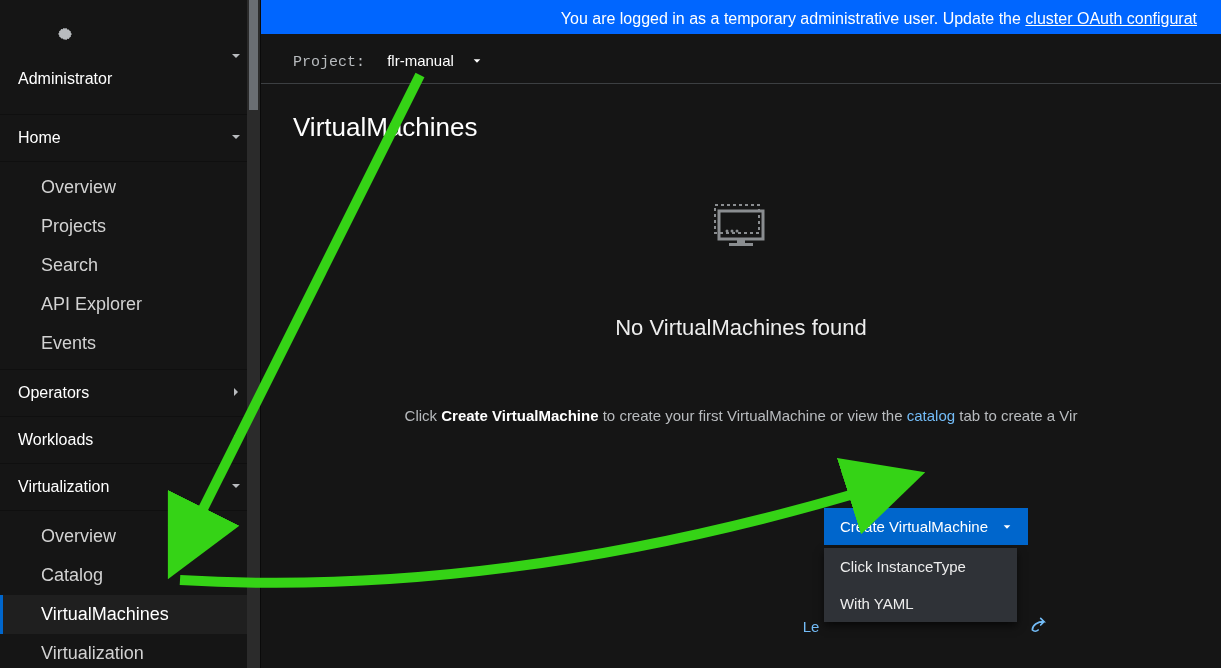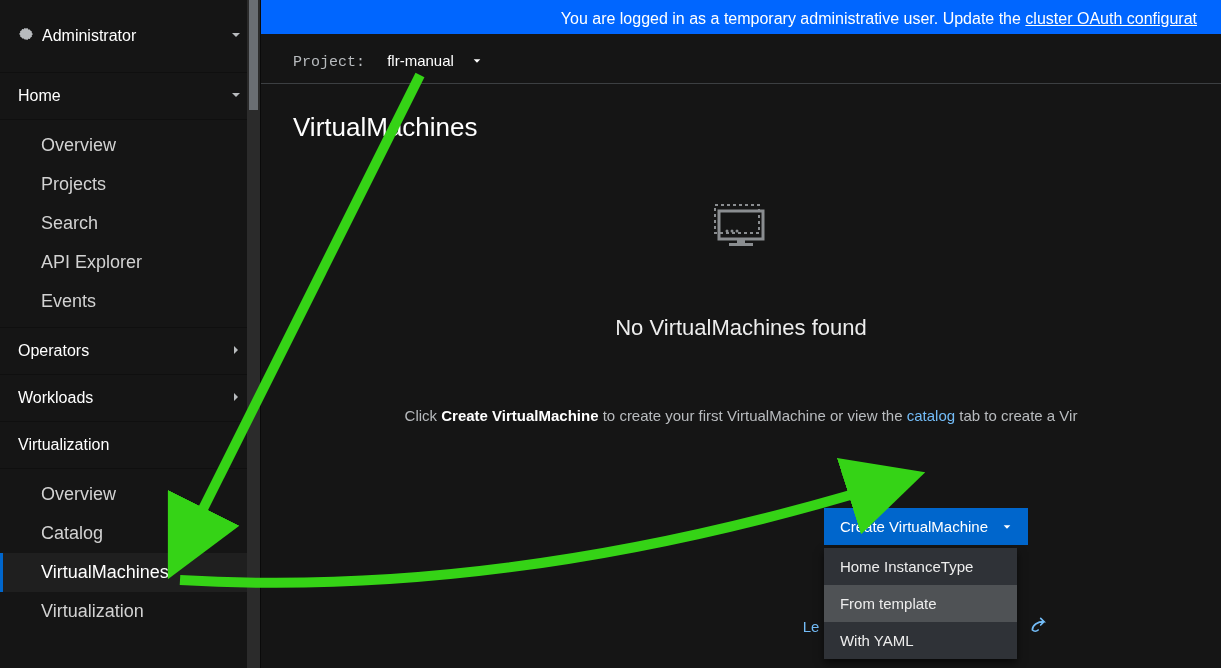--- a/index.html
+++ b/index.html
@@ -39,21 +39,21 @@
   align-items: center;
   justify-content: space-between;
   padding: 14px 18px;
   font-size: 16px;
   font-weight: 400;
   color: #ffffff;
   cursor: pointer;
   border-bottom: 1px solid #0f0f0f;
 }
 .section-header.admin { padding-top: 26px; padding-bottom: 26px; }
-.section-header .left { display: flex; align-items: center; gap: 8px; }
+.section-header .left { display: flex; align-items: center; gap: 24px; flex-direction: column; }
 .section-header .left svg { width: 16px; height: 16px; }
 .caret svg { width: 12px; height: 12px; fill: #b8bbbe; }
 .subitems { padding: 6px 0; border-bottom: 1px solid #0f0f0f; }
 .subitem {
   padding: 9px 18px 9px 38px;
   font-size: 18px;
   color: #d2d2d2;
   cursor: pointer;
   border-left: 3px solid transparent;
 }
@@ -256,22 +256,21 @@
         </div>
 
         <div class="create-area" style="margin-left:370px;">
           <button class="create-btn">
             <span>Create VirtualMachine</span>
             <span><svg viewBox="0 0 12 12">
                   <path d="M2 4l4 4 4-4z"></path>
                 </svg></span>
           </button>
           <div class="create-menu">
-            <div class="create-menu-item"><span>Home InstanceType</span></div>
-            <div class="create-menu-item hilite"><span>From template</span></div>
+            <div class="create-menu-item"><span>Click InstanceType</span></div>
             <div class="create-menu-item"><span>With YAML</span></div>
           </div>
         </div>
 
         <div class="below-menu" style="margin-left:370px;">
           <span>Le</span>
           <span style="width:190px"></span>
           <span>
             <svg viewBox="0 0 24 24">
                 <path d="M4 18c0-6 6-10 14-10l-4-4m4 4l-4 4M4 18c2 2 5 2 7 0" stroke-width="2" stroke-linecap="round"></path>

